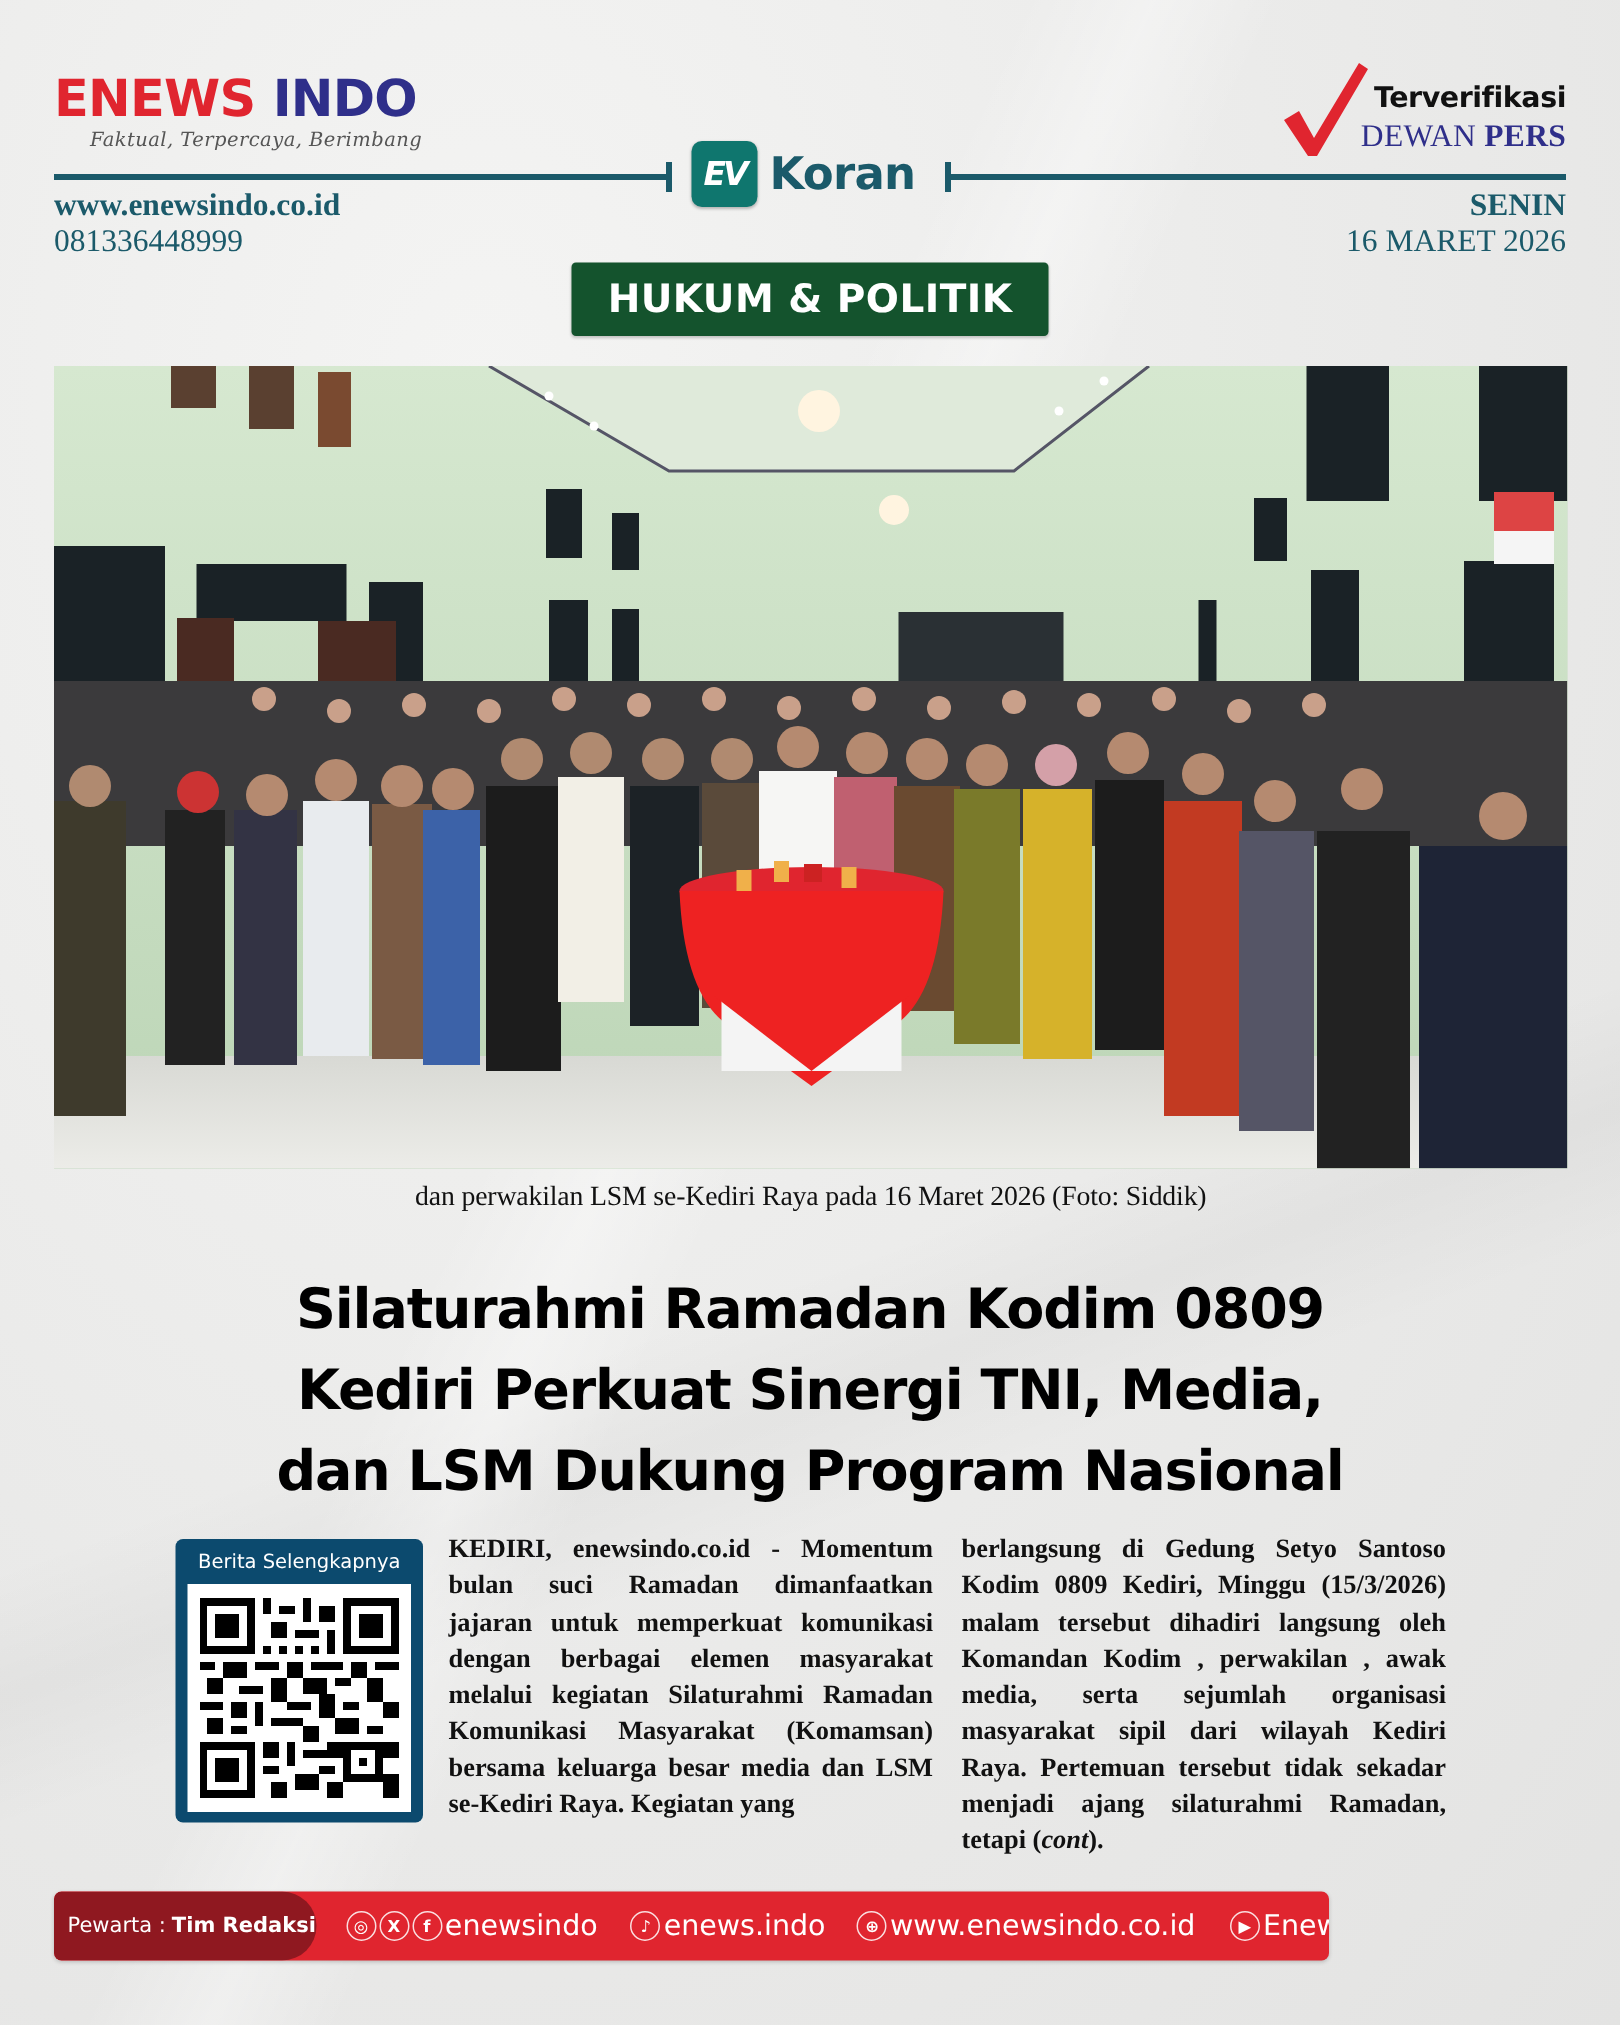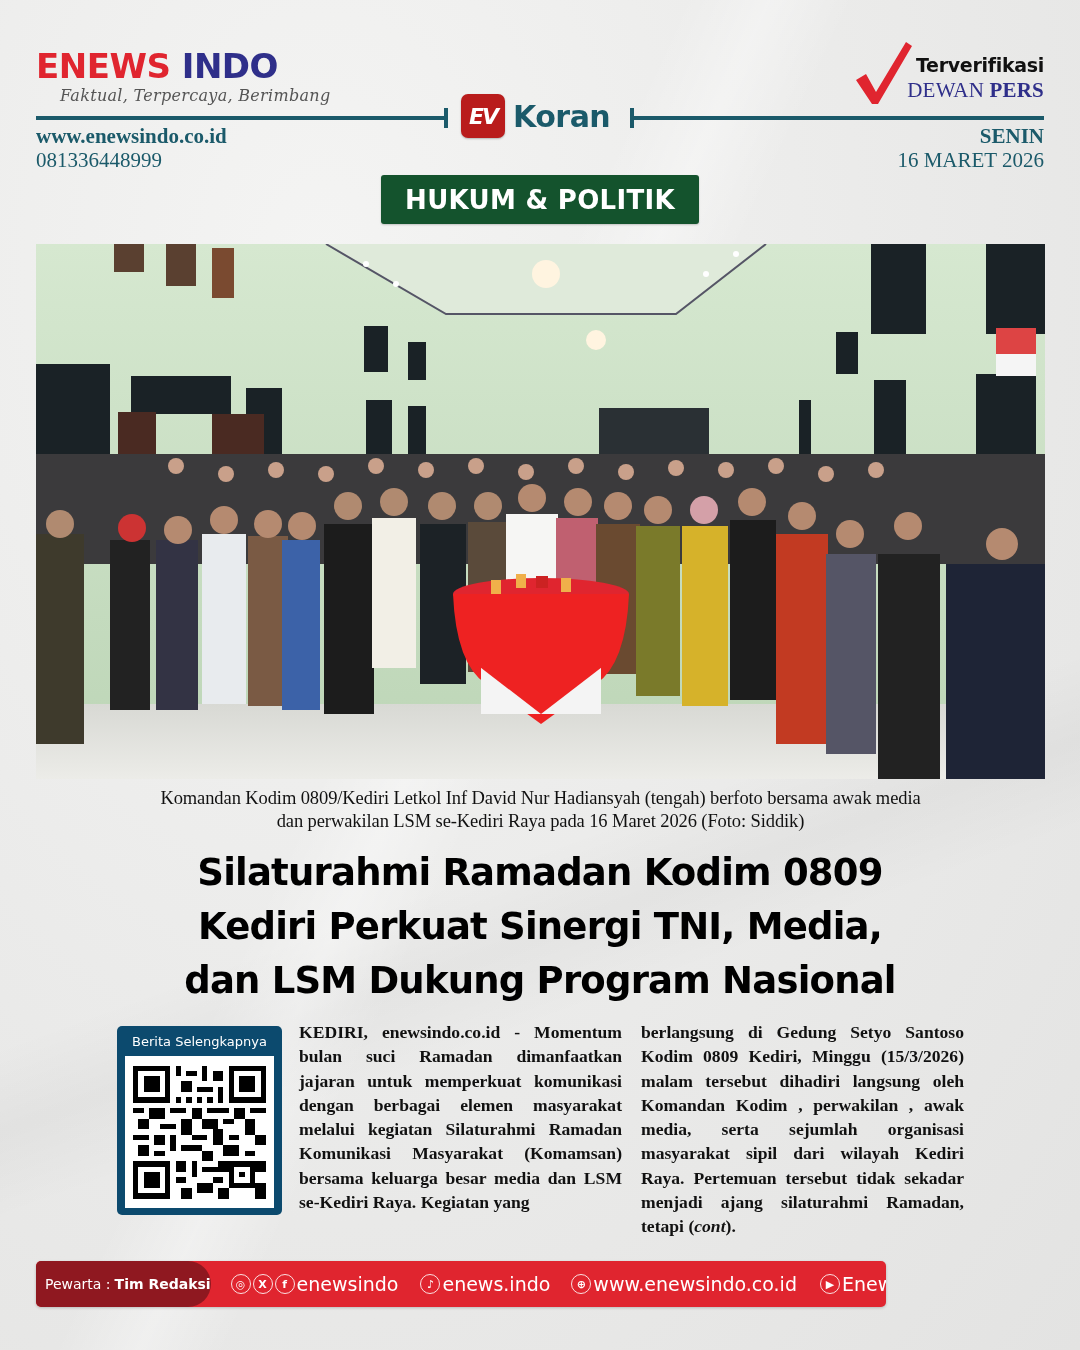--- a/index.html
+++ b/index.html
@@ -13,37 +13,37 @@
   .paper-crease { position: absolute; pointer-events: none; }
   .crease1 { left: 0; top: 0; width: 1080px; height: 1350px;
     background: linear-gradient(115deg, transparent 40%, rgba(255,255,255,0.35) 45%, transparent 50%),
                 linear-gradient(160deg, transparent 60%, rgba(0,0,0,0.03) 65%, transparent 70%); }
 
   
   .brand { position: absolute; left: 36px; top: 48px; }
   .brand-name { font-family: "DejaVu Sans", sans-serif; font-weight: bold; font-size: 34px; letter-spacing: -0.5px; line-height: 36px; }
   .brand-red { color: #e0252f; }
   .brand-blue { color: #2f2f8a; }
-  .brand-tagline { font-family: "DejaVu Serif", serif; font-style: italic; font-size: 16px; color: #555; margin-left: 24px; margin-top: 2px; letter-spacing: 0.3px; }
+  .brand-tagline { font-family: "DejaVu Serif", serif; font-style: italic; font-size: 13px; color: #555; margin-left: 24px; margin-top: 2px; letter-spacing: 0.3px; }
 
   .verified { position: absolute; right: 36px; top: 40px; width: 190px; height: 66px; }
   .check-mark { position: absolute; left: 0; top: 0; width: 60px; height: 66px; }
   .verified-top { position: absolute; right: 0; top: 14px; font-family: "DejaVu Sans", sans-serif; font-weight: bold; font-size: 19px; color: #111; letter-spacing: -0.3px; }
   .verified-bottom { position: absolute; right: 0; top: 38px; font-family: "Liberation Serif", serif; font-size: 21px; color: #2f2f8a; letter-spacing: 0.2px; }
   .verified-bottom b { font-weight: bold; }
 
   .rule { position: absolute; top: 116px; height: 4px; background: #1b5a6a; }
   .rule-left { left: 36px; width: 410px; }
   .rule-right { right: 36px; width: 410px; }
   .rule-cap { position: absolute; top: 108px; width: 4px; height: 20px; background: #1b5a6a; }
   .cap-left { left: 444px; }
   .cap-right { left: 630px; }
 
   .koran { position: absolute; left: 461px; top: 94px; display: flex; align-items: center; gap: 8px; }
-  .ev-logo { width: 44px; height: 44px; background: #b91c1c; border-radius: 7px; display: flex; align-items: center; justify-content: center; color: #fff; font-family: "DejaVu Sans", sans-serif; font-weight: bold; font-style: italic; font-size: 22px; letter-spacing: -2px; box-shadow: 0 1px 2px rgba(0,0,0,0.25); }
+  .ev-logo { width: 44px; height: 44px; background: #0f766e; border-radius: 7px; display: flex; align-items: center; justify-content: center; color: #fff; font-family: "DejaVu Sans", sans-serif; font-weight: bold; font-style: italic; font-size: 22px; letter-spacing: -2px; box-shadow: 0 1px 2px rgba(0,0,0,0.25); }
   .koran-label { font-family: "DejaVu Sans", sans-serif; font-weight: bold; font-size: 30px; color: #1b5a6a; letter-spacing: -0.5px; text-align: center; }
 
   .contact { position: absolute; left: 36px; top: 124px; font-family: "Liberation Serif", serif; color: #1b5a6a; }
   .contact-url { font-weight: bold; font-size: 21px; line-height: 24px; }
   .contact-phone { font-size: 21px; line-height: 24px; }
 
   .dateblock { position: absolute; right: 36px; top: 124px; text-align: right; font-family: "Liberation Serif", serif; color: #1b5a6a; }
   .date-day { font-weight: bold; font-size: 21px; line-height: 24px; }
   .date-full { font-size: 21px; line-height: 24px; }
 
@@ -243,21 +243,20 @@
     <rect x="445" y="420" width="120" height="50" fill="#f4f4f4"></rect>
     <path d="M440 420 L505 470 L570 420 Z" fill="#e22"></path>
     <rect x="455" y="336" width="10" height="14" fill="#f0b04a"></rect>
       <rect x="480" y="330" width="10" height="14" fill="#f0b04a"></rect>
       <rect x="500" y="332" width="12" height="12" fill="#c22"></rect>
       <rect x="525" y="334" width="10" height="14" fill="#f0b04a"></rect>
   </svg>
 </div>
 
 <div class="caption">
-  <div>Komandan Kodim 0809/Kediri Letkol Inf David Nur Hadiansyah (tengah) berfoto bersama awak media</div>
   <div>dan perwakilan LSM se-Kediri Raya pada 16 Maret 2026 (Foto: Siddik)</div>
 </div>
 
 <div class="headline">
   <div>Silaturahmi Ramadan Kodim 0809</div>
   <div>Kediri Perkuat Sinergi TNI, Media,</div>
   <div>dan LSM Dukung Program Nasional</div>
 </div>
 
 <div class="qr-card">

